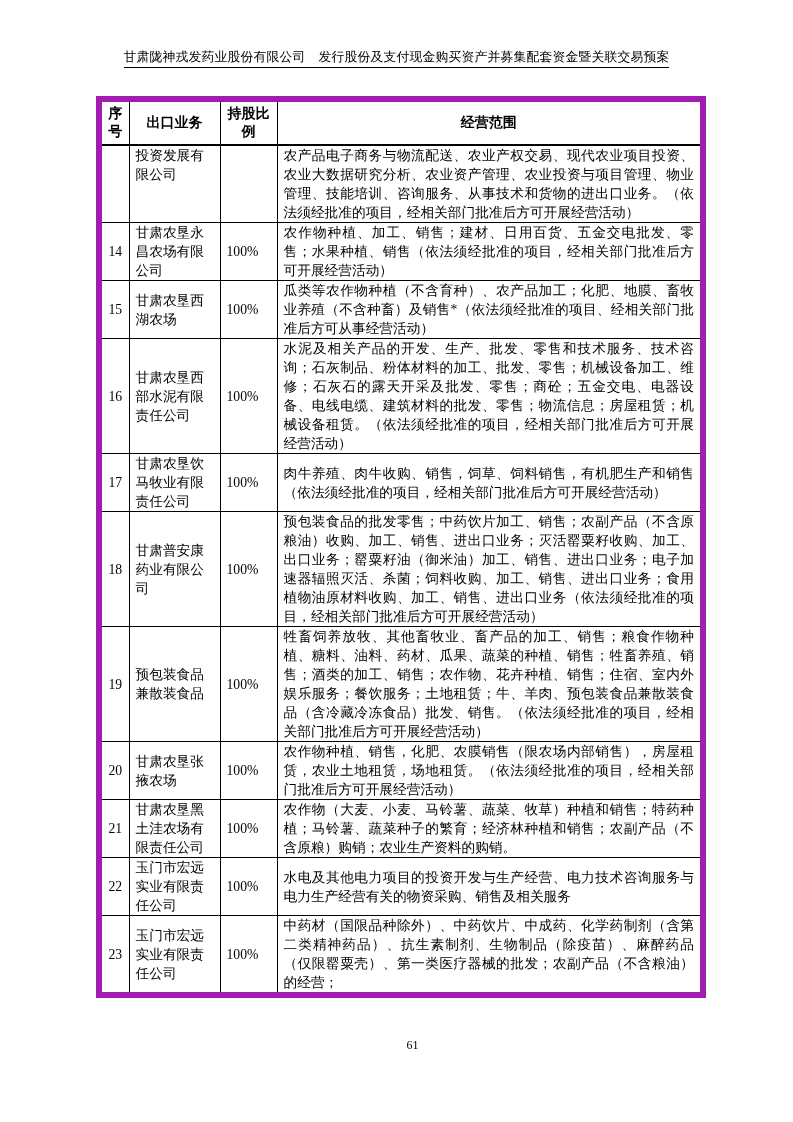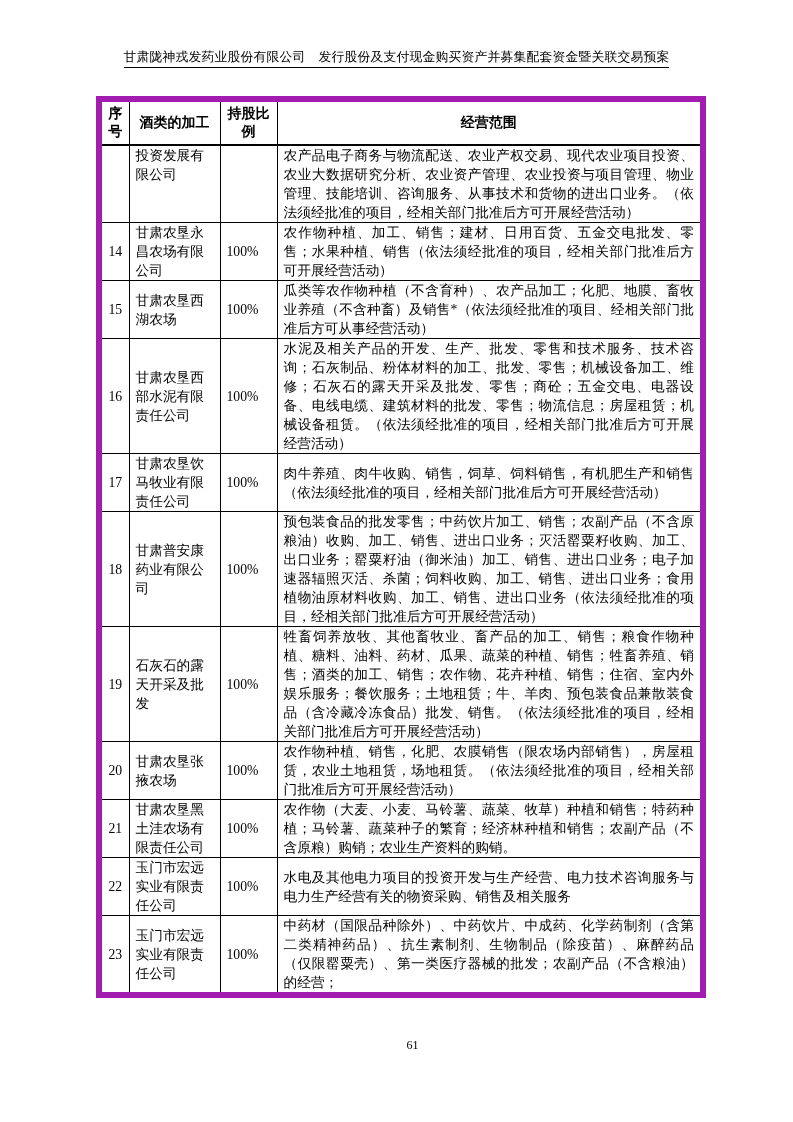--- a/index.html
+++ b/index.html
@@ -103,21 +103,21 @@
   <table class="subs">
     <colgroup>
       <col style="width:30px">
       <col style="width:91px">
       <col style="width:57px">
       <col style="width:426px">
     </colgroup>
     <thead>
       <tr>
         <th>序号</th>
-        <th>酒类的加工</th>
+        <th>出口业务</th>
         <th>持股比例</th>
         <th>经营范围</th>
       </tr>
     </thead>
     <tbody>
       <tr class="row-cont">
         <td class="c-no"></td>
         <td class="c-name">投资发展有限公司</td>
         <td class="c-ratio"></td>
         <td class="c-scope">农产品电子商务与物流配送、农业产权交易、现代农业项目投资、农业大数据研究分析、农业资产管理、农业投资与项目管理、物业管理、技能培训、咨询服务、从事技术和货物的进出口业务。（依法须经批准的项目，经相关部门批准后方可开展经营活动）</td>
@@ -147,21 +147,21 @@
         <td class="c-scope">肉牛养殖、肉牛收购、销售，饲草、饲料销售，有机肥生产和销售（依法须经批准的项目，经相关部门批准后方可开展经营活动）</td>
       </tr>
       <tr>
         <td class="c-no">18</td>
         <td class="c-name">甘肃普安康药业有限公司</td>
         <td class="c-ratio">100%</td>
         <td class="c-scope">预包装食品的批发零售；中药饮片加工、销售；农副产品（不含原粮油）收购、加工、销售、进出口业务；灭活罂粟籽收购、加工、出口业务；罂粟籽油（御米油）加工、销售、进出口业务；电子加速器辐照灭活、杀菌；饲料收购、加工、销售、进出口业务；食用植物油原材料收购、加工、销售、进出口业务（依法须经批准的项目，经相关部门批准后方可开展经营活动）</td>
       </tr>
       <tr>
         <td class="c-no">19</td>
-        <td class="c-name">石灰石的露天开采及批发</td>
+        <td class="c-name">预包装食品兼散装食品</td>
         <td class="c-ratio">100%</td>
         <td class="c-scope">牲畜饲养放牧、其他畜牧业、畜产品的加工、销售；粮食作物种植、糖料、油料、药材、瓜果、蔬菜的种植、销售；牲畜养殖、销售；酒类的加工、销售；农作物、花卉种植、销售；住宿、室内外娱乐服务；餐饮服务；土地租赁；牛、羊肉、预包装食品兼散装食品（含冷藏冷冻食品）批发、销售。（依法须经批准的项目，经相关部门批准后方可开展经营活动）</td>
       </tr>
       <tr>
         <td class="c-no">20</td>
         <td class="c-name">甘肃农垦张掖农场</td>
         <td class="c-ratio">100%</td>
         <td class="c-scope">农作物种植、销售，化肥、农膜销售（限农场内部销售），房屋租赁，农业土地租赁，场地租赁。（依法须经批准的项目，经相关部门批准后方可开展经营活动）</td>
       </tr>
       <tr>

